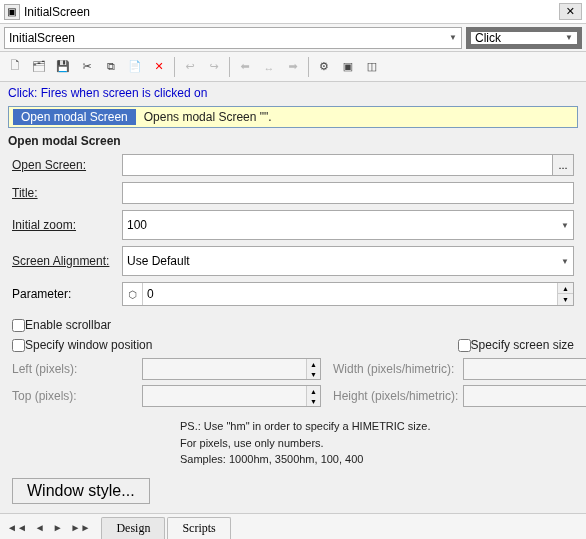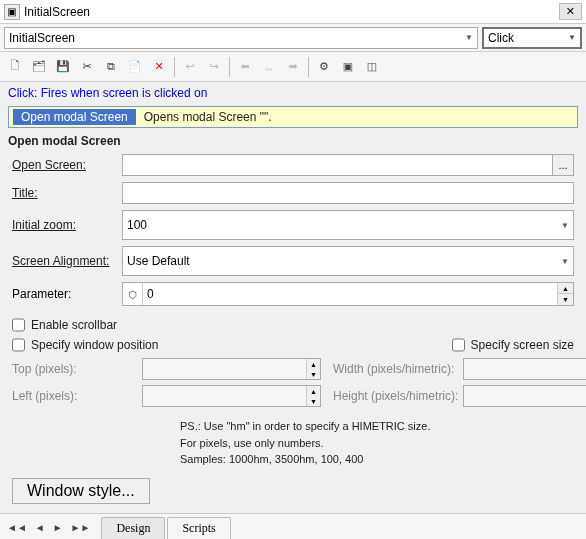--- a/index.html
+++ b/index.html
@@ -57,23 +57,23 @@
       height: 22px;
       border: 1px solid #aaa;
       background: #fff;
       padding: 0 4px;
       font-size: 12px;
       display: flex;
       align-items: center;
       justify-content: space-between;
     }
     .click-dropdown {
-      width: 100px;
+      width: 116px;
       height: 22px;
-      border: 2px solid #737373;
+      border: 5px solid #737373;
       background: #fff;
       padding: 0 4px;
       font-size: 12px;
       display: flex;
       align-items: center;
       justify-content: space-between;
     }
     .dropdown-arrow {
       font-size: 8px;
       color: #555;
@@ -240,22 +240,22 @@
       border-left: 1px solid #ccc;
       border-bottom: 1px solid #ccc;
       cursor: pointer;
       background: #f0f0f0;
     }
     .param-spinner-btn:last-child { border-bottom: none; }
 
     
     .checkbox-row {
       display: flex;
+      align-items: center;
       padding: 2px 12px;
-      gap: 6px;
       margin-bottom: 2px;
     }
     .checkbox-row input[type=checkbox] { margin: 0; }
     .checkbox-label { font-size: 12px; color: #222; }
 
     
     .pos-size-grid {
       display: flex;
       padding: 2px 12px;
       gap: 12px;
@@ -487,39 +487,39 @@
   <span style="flex:1;"></span>
   <input type="checkbox" style="">
   <span class="checkbox-label">Specify screen size</span>
 </div>
 
 
 <div class="pos-size-grid">
 
   <div class="pos-col">
     <div class="sub-row">
+      <div class="sub-label">Left (pixels):</div>
+      <div class="sub-input-wrap">
+        <input type="text" class="sub-input" style="">
+        <div class="sub-spinner">
+          <div class="sub-spinner-btn">▲</div>
+          <div class="sub-spinner-btn">▼</div>
+        </div>
+      </div>
+    </div>
+    <div class="sub-row">
       <div class="sub-label">Top (pixels):</div>
       <div class="sub-input-wrap">
         <input type="text" class="sub-input" style="">
         <div class="sub-spinner">
           <div class="sub-spinner-btn">▲</div>
           <div class="sub-spinner-btn">▼</div>
         </div>
       </div>
     </div>
-    <div class="sub-row">
-      <div class="sub-label">Left (pixels):</div>
-      <div class="sub-input-wrap">
-        <input type="text" class="sub-input" style="">
-        <div class="sub-spinner">
-          <div class="sub-spinner-btn">▲</div>
-          <div class="sub-spinner-btn">▼</div>
-        </div>
-      </div>
-    </div>
   </div>
 
   <div class="size-col">
     <div class="sub-row">
       <div class="sub-label">Width (pixels/himetric):</div>
       <div class="sub-input-wrap">
         <input type="text" class="sub-input" style="">
 
       </div>
     </div>

